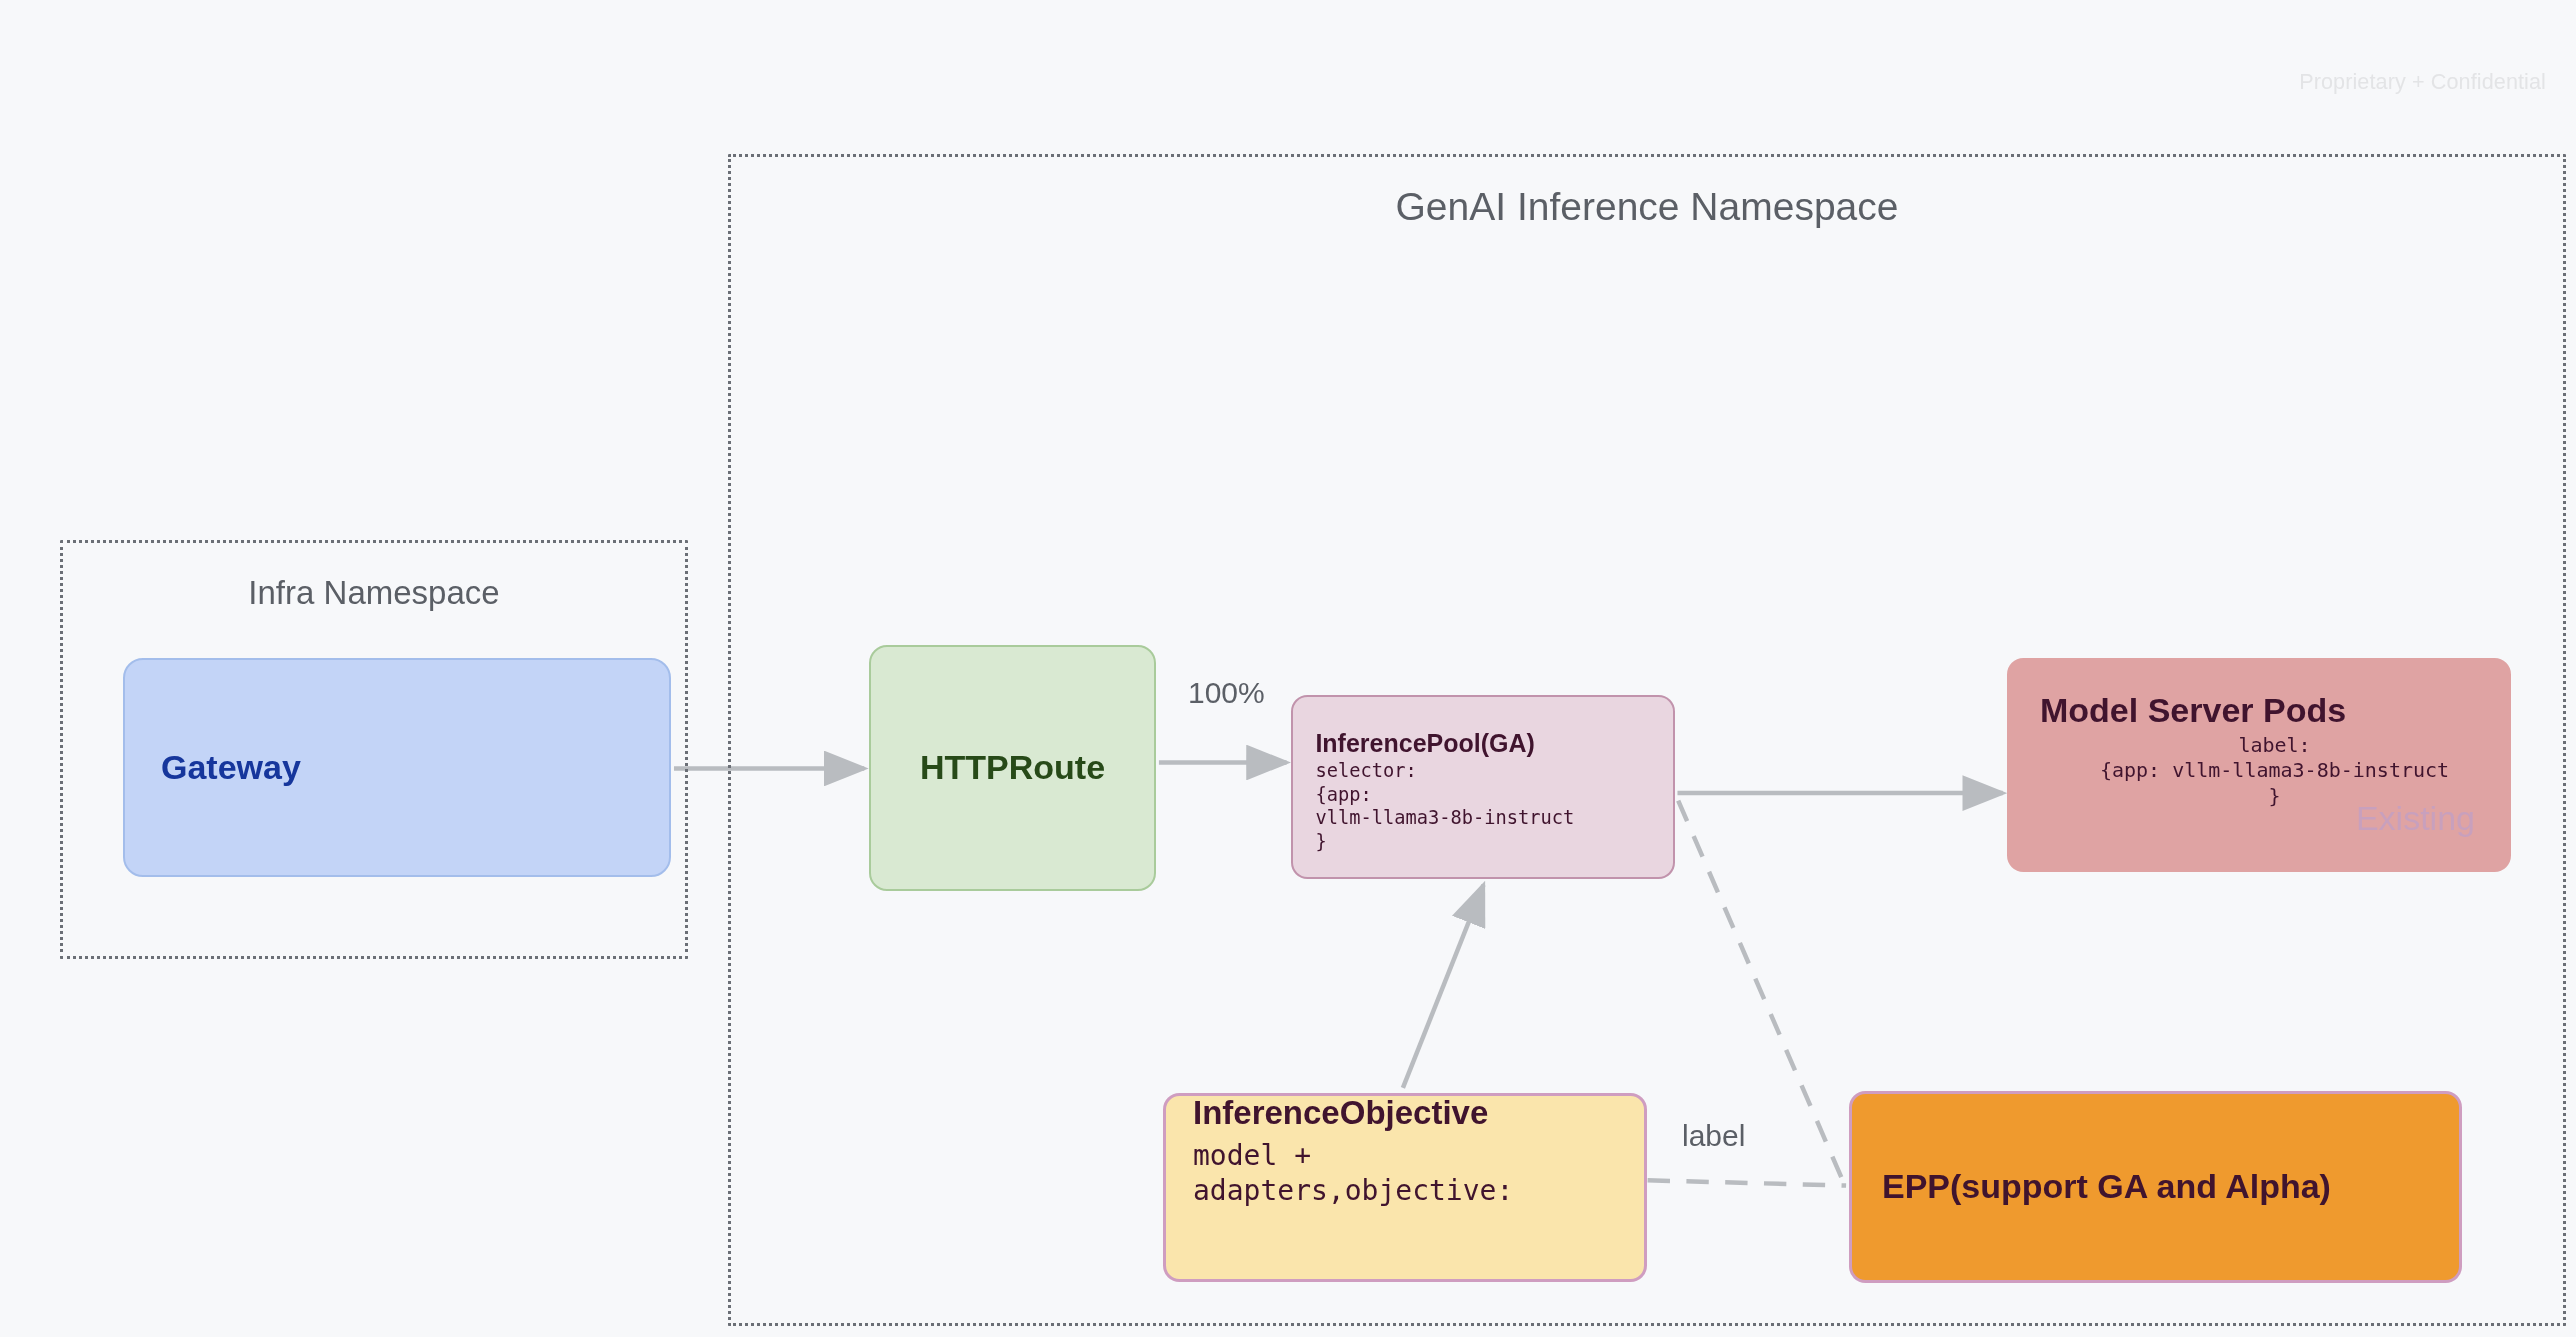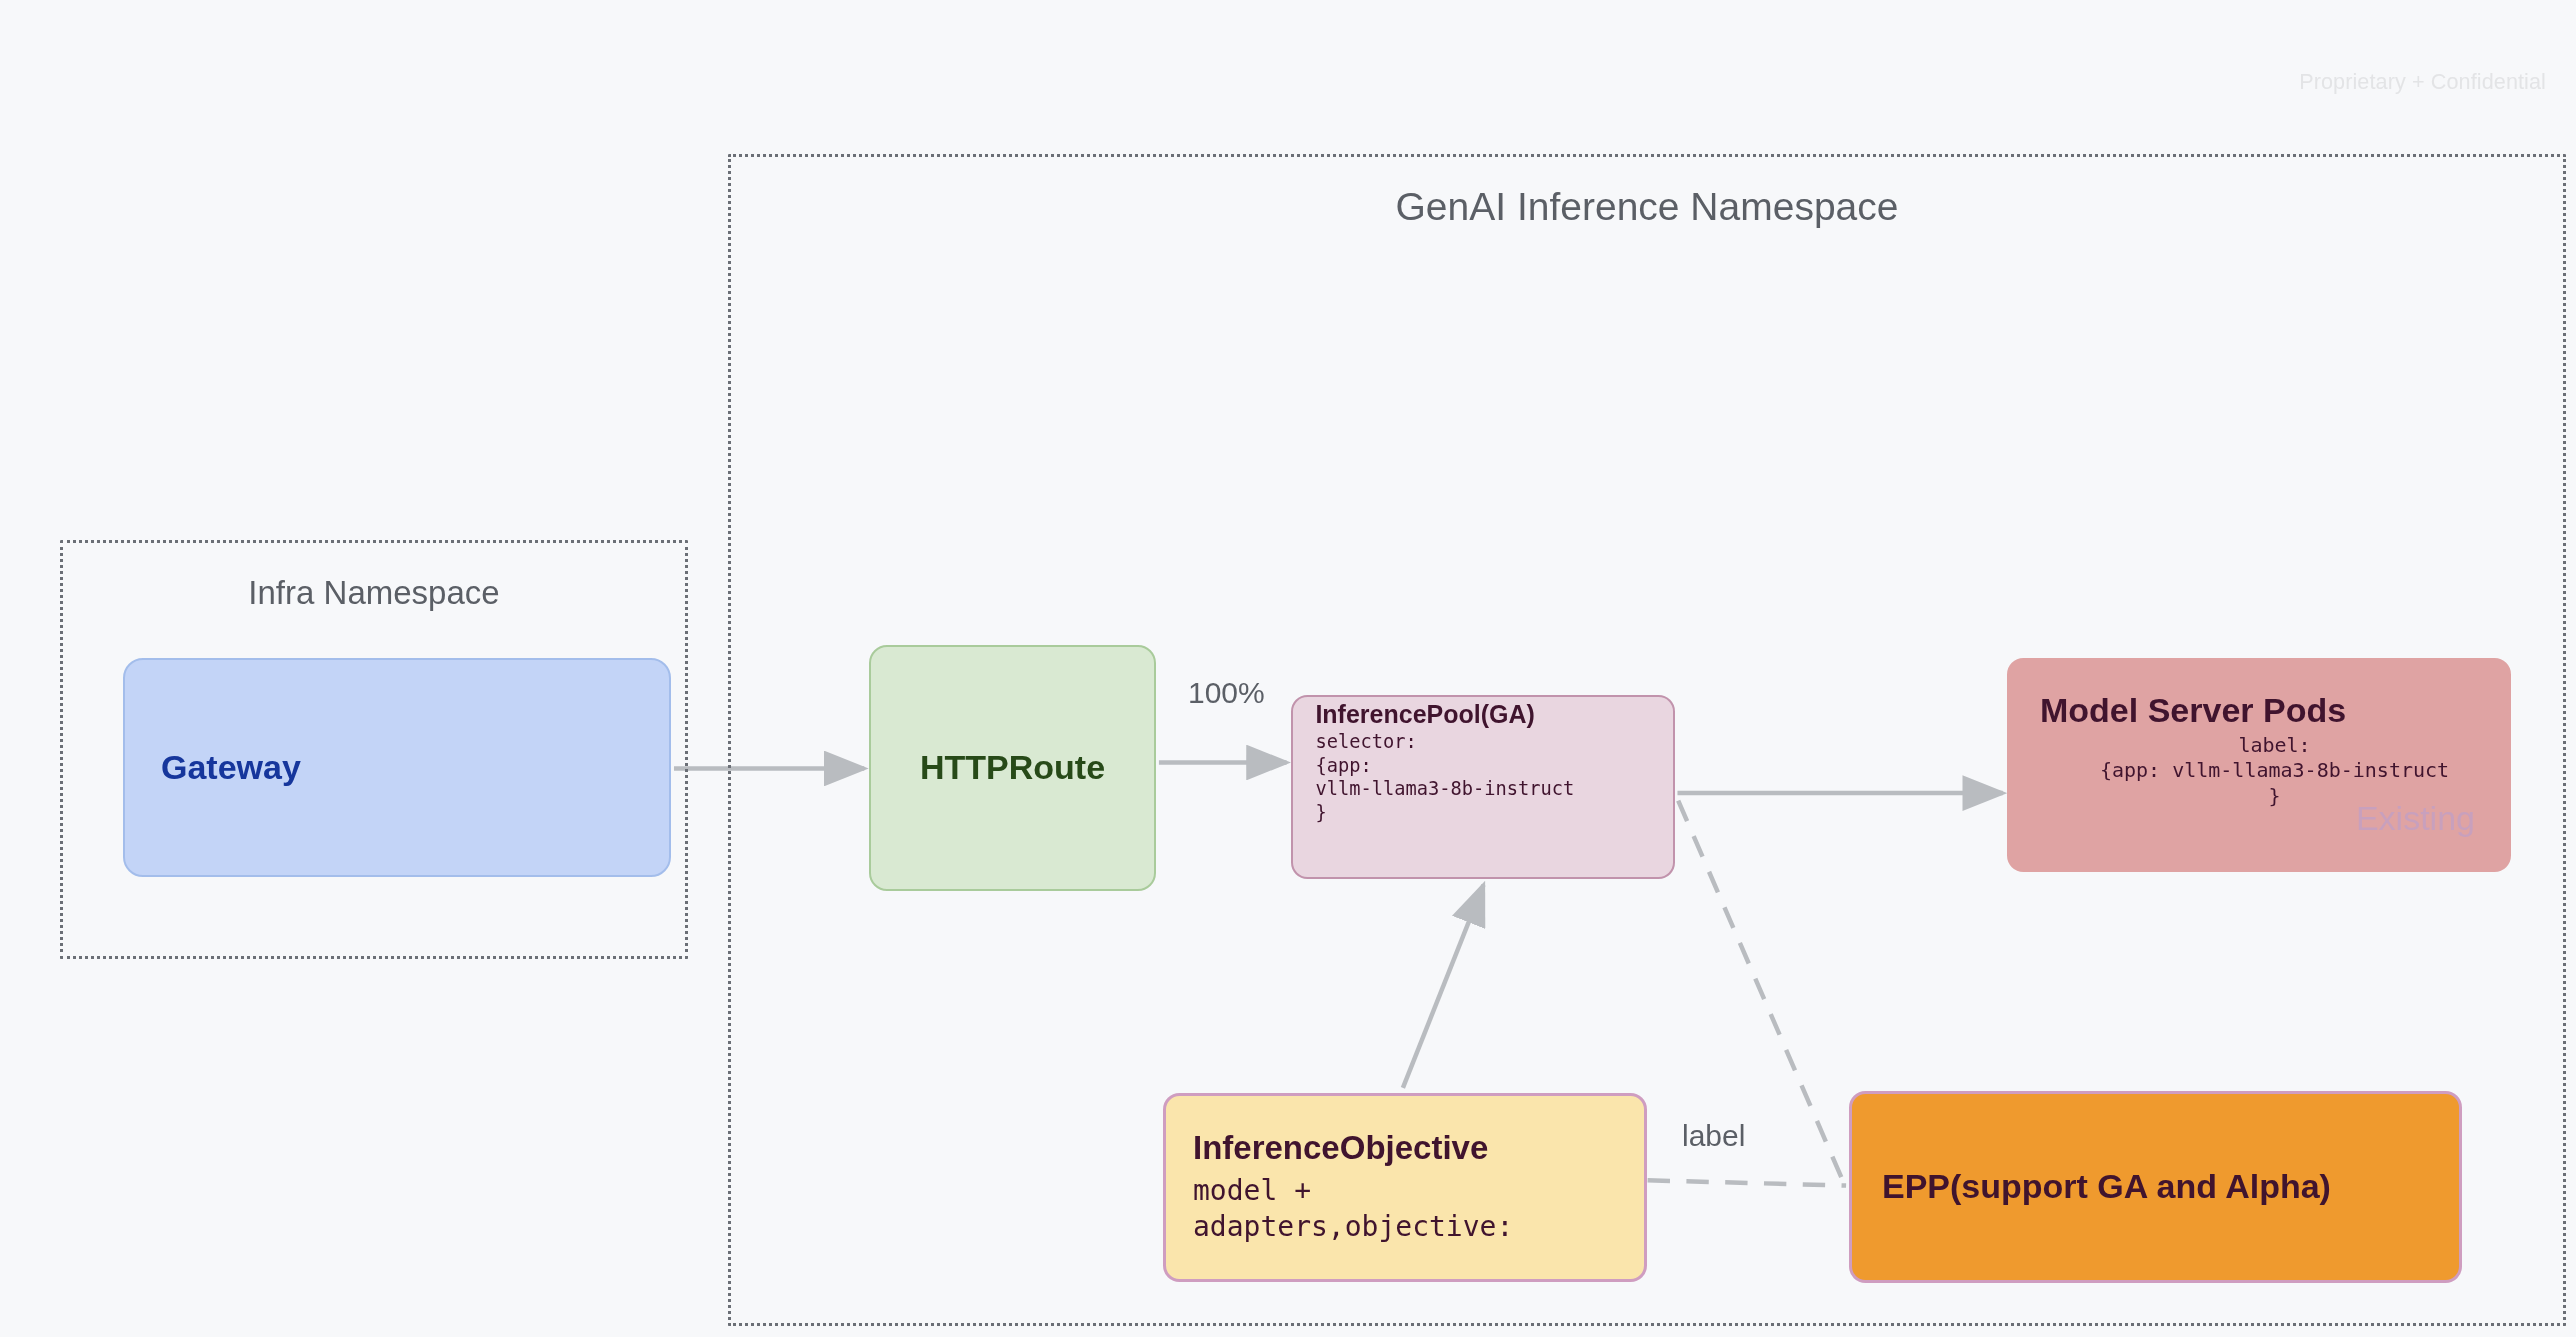--- a/index.html
+++ b/index.html
@@ -94,21 +94,21 @@
   }
   #httproute .title { font-size: 34px; color: #274a18; }
 
   
   #inferencepool {
     left: 1291px; top: 695px; width: 384px; height: 184px;
     background: #e9d6e0;
     border: 2.2px solid #c193ac;
     padding-left: 22.4px;
     justify-content: flex-start;
-    padding-top: 4px;
+    padding-top: 33px;
   }
   #inferencepool .title { font-size: 25px; color: #40142e; margin-bottom: 3px; }
   #inferencepool .mono { font-size: 18.7px; color: #40142e; }
 
   
   #modelserverpods {
     left: 2007px; top: 658px; width: 504px; height: 214px;
     background: #dfa3a3;
     border: 2.2px solid #dfa3a3;
     padding-left: 31px;
@@ -126,21 +126,21 @@
     color: #c8a0bd;
     white-space: nowrap;
   }
 
   
   #inferenceobjective {
     left: 1163px; top: 1093px; width: 484px; height: 189px;
     background: #fae5ac;
     border: 3px solid #cf9dc0;
     padding-left: 27px;
-    justify-content: center;
+    justify-content: flex-start;
   }
   #inferenceobjective .title { font-size: 33px; color: #40142e; margin-bottom: 7.5px; }
   #inferenceobjective .mono { font-size: 28px; color: #40142e; }
 
   
   #epp {
     left: 1849px; top: 1091px; width: 613px; height: 192px;
     background: #ef9a2e;
     border: 3px solid #cf9dc0;
     align-items: flex-start;

